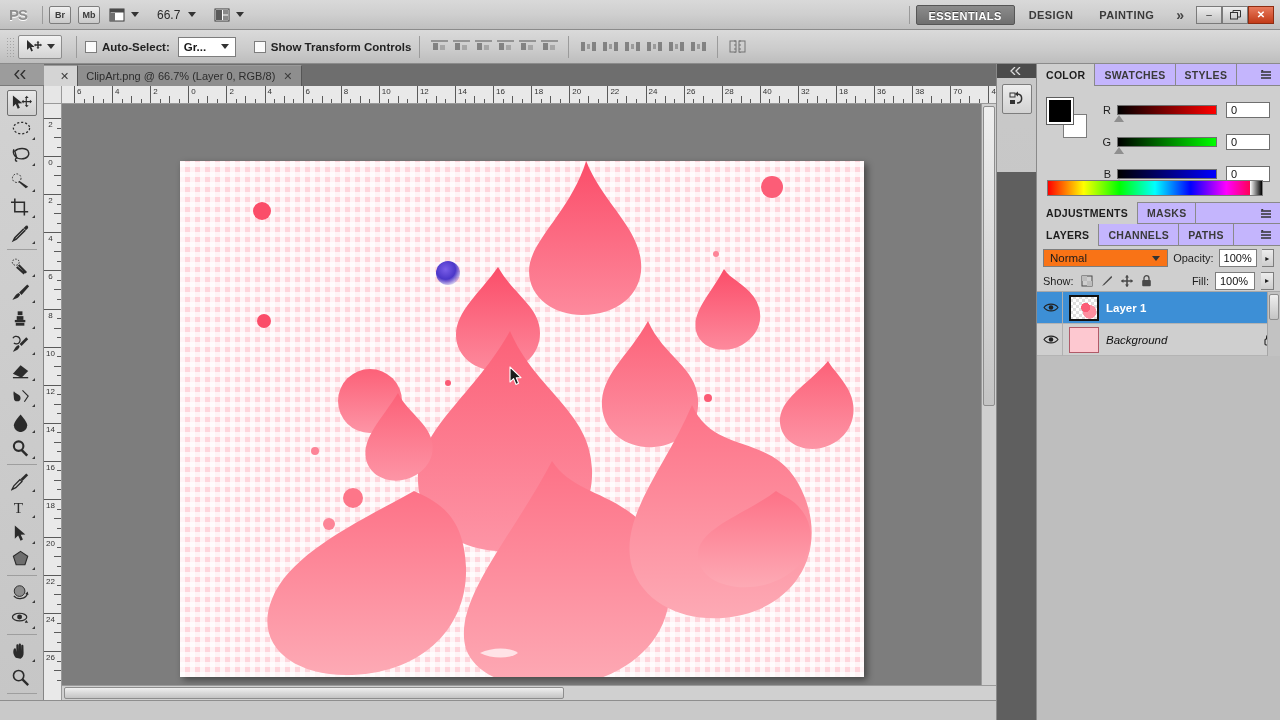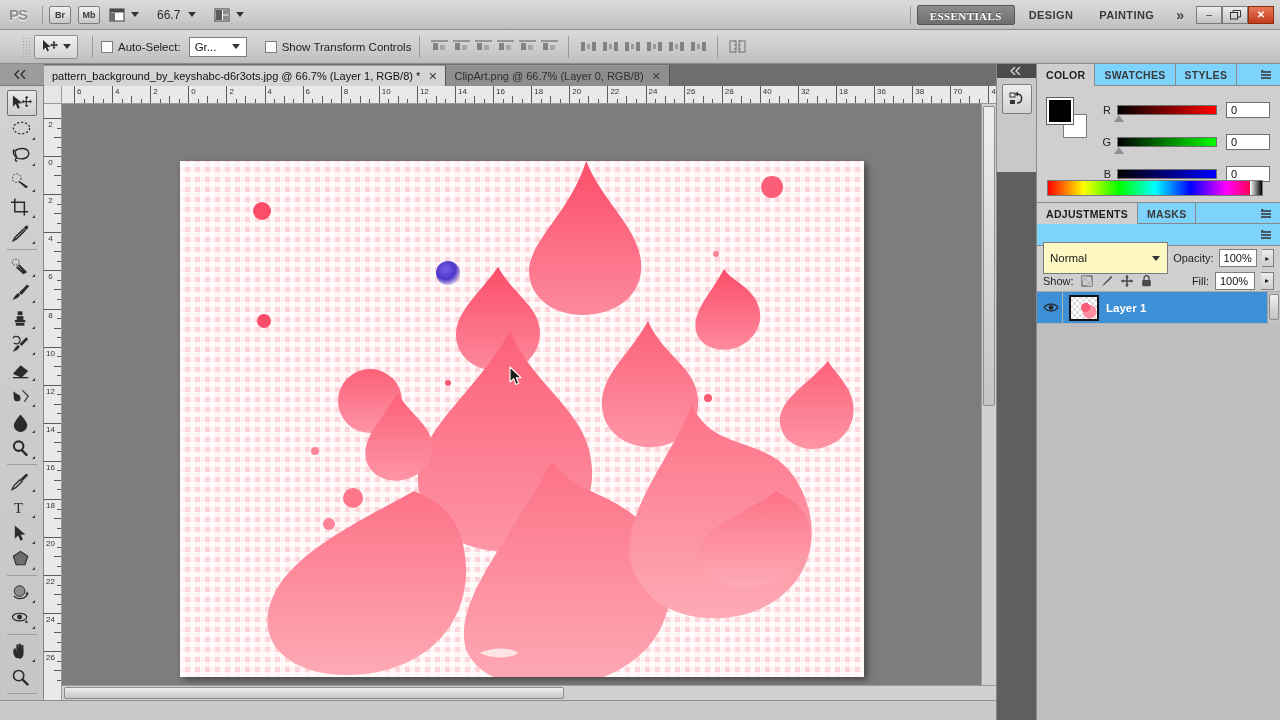--- a/index.html
+++ b/index.html
@@ -42,38 +42,37 @@
   .tri-down { width:0;height:0;border-left:4px solid transparent;border-right:4px solid transparent;border-top:5px solid #333; margin-left:4px;}
   .zoomval { font-size:12px; padding:0 4px; color:#2b2b2b; }
   .ws-tab {
     height:20px; line-height:20px; padding:0 12px; font-size:11px; font-weight:bold;
     color:#3a3a3a; letter-spacing:.4px; border-radius:2px; margin-right:2px;
   }
   .ws-tab.active {
     background: linear-gradient(180deg,#8c8c8c,#6f6f6f);
     color:#fff; border:1px solid #565656;
     text-shadow:0 -1px 0 rgba(0,0,0,.5);
-    font-family:Liberation Serif, serif;
   }
   .chev { font-size:14px; color:#444; padding:0 8px; font-weight:bold;}
   .wincontrols { display:flex; margin-left:4px; margin-right:6px; }
   .wc {
     width:26px; height:18px; border:1px solid #7a7a7a;
     background: linear-gradient(180deg,#ededed,#c2c2c2);
     display:flex; align-items:center; justify-content:center;
     font-size:10px; color:#333;
   }
   .wc.close { background: linear-gradient(180deg,#e87a5c,#c23a17); color:#fff; font-weight:bold; border-color:#8e2c11;}
 
   
   .optionsbar {
     position:absolute; left:0; top:30px; width:1280px; height:34px;
     background: linear-gradient(180deg,#dadada 0%,#cbcbcb 60%,#bdbdbd 100%);
     border-bottom:1px solid #8b8b8b;
-    display:flex; align-items:center; padding-left:22px;
+    display:flex; align-items:center; padding-left:6px;font-weight:bold;
   }
   .grip { width:8px; height:20px; margin-right:4px;
     background-image: radial-gradient(#9a9a9a 1px, transparent 1px);
     background-size:3px 3px; opacity:.8;}
   .tool-preset {
     width:44px; height:24px; border:1px solid #8d8d8d; border-radius:2px;
     background: linear-gradient(180deg,#f2f2f2,#d4d4d4);
     display:flex; align-items:center; justify-content:center; gap:3px; margin-right:6px;
   }
   .ob-sep { width:1px; height:22px; background:#9b9b9b; margin:0 8px; }
@@ -175,21 +174,21 @@
   }
   .dock-arrow { width:40px; height:14px; display:flex; align-items:center; justify-content:center;
     font-size:9px; color:#3a3a3a; background:#4b4b4b; color:#ddd;}
   .dock-btn { width:30px; height:30px; margin:6px auto 0; border:1px solid #7d7d7d; border-radius:2px;
     background:linear-gradient(180deg,#ededed,#d2d2d2); display:flex;align-items:center;justify-content:center;}
   .dock-fill { position:absolute; left:0; top:108px; width:40px; height:612px; background:#5f5f5f;}
 
   .panels { position:absolute; left:1036px; top:64px; width:244px; height:656px;
     background:#bebebe; border-left:1px solid #8a8a8a; }
 
-  .panel-tabs { display:flex; height:22px; background:#7dd3fc; border-bottom:1px solid #878787; position:relative;}
+  .panel-tabs { display:flex; height:22px; background:#c4b5fd; border-bottom:1px solid #878787; position:relative;align-items:center;}
   .ptab { height:22px; line-height:22px; padding:0 9px; font-size:10.5px; font-weight:bold;
     color:#3a3a3a; letter-spacing:.3px; border-right:1px solid #8a8a8a;}
   .ptab.active { background:#cfcfcf; color:#1d1d1d; }
   .pmenu { position:absolute; right:5px; top:4px; width:16px;height:14px;
     display:flex;align-items:center;justify-content:center;}
 
   .panel-body { background:#cfcfcf; }
 
   
   .color-body { height:116px; position:relative; padding:8px 8px 0 8px; }
@@ -203,21 +202,21 @@
     border-left:5px solid transparent;border-right:5px solid transparent;border-bottom:7px solid #8f8f8f;}
   .ch-val { width:44px; height:16px; margin-left:9px; background:#fff; border:1px solid #6f6f6f;
     font-size:11px; padding-left:4px; line-height:15px; color:#111;}
   .spectrum { position:absolute; left:10px; bottom:6px; width:216px; height:16px; border:1px solid #7a7a7a;
     background: linear-gradient(90deg,#ff0000,#ffff00,#00ff00,#00ffff,#0000ff,#ff00ff,#ff0000);}
   .spectrum:after { content:""; position:absolute; right:0; top:0; width:12px; height:100%;
     background: linear-gradient(90deg,#ffffff,#000000);}
 
   
   .mode-row { display:flex; align-items:center; height:24px; padding:3px 6px; gap:5px;}
-  .blend-select { width:132px; height:32px; border:1px solid #7d7d7d; background:#fef9c3;
+  .blend-select { width:132px; height:18px; border:1px solid #7d7d7d; background:#f97316;
     display:flex; align-items:center; padding-left:6px; font-size:11.5px; position:relative;}
   .blend-select .tri-down { position:absolute; right:7px; }
   .opacity-label { font-size:11px; color:#1d1d1d; }
   .num-field { width:40px;height:18px;border:1px solid #7d7d7d;background:#fff;font-size:11px;
     line-height:17px; padding-left:4px; color:#111;}
   .num-arrow { width:13px;height:18px;border:1px solid #7d7d7d;border-left:0;
     background:linear-gradient(180deg,#ededed,#cdcdcd); display:flex;align-items:center;justify-content:center;font-size:8px;}
   .lock-row { display:flex; align-items:center; height:22px; padding:0 6px; gap:6px;
     border-bottom:1px solid #a8a8a8;}
   .lock-ico { width:14px;height:14px; display:flex;align-items:center;justify-content:center; opacity:.85;}
@@ -411,21 +410,20 @@
   </div>
 
   <div class="collapse-arrows">
     <svg width="16" height="9" viewBox="0 0 16 9">
         <path d="M5 0 L1 4.5 L5 9 M11 0 L7 4.5 L11 9" fill="none" stroke="#2f2f2f" stroke-width="1.4"></path>
       </svg>
   </div>
   <div class="tabbar">
     <div id="doc-tabs" style="display:flex;align-items:flex-end;">
         <div class="doc-tab active">
-          <span>pattern_background_by_keyshabc-d6r3ots.jpg @ 66.7% (Layer 1, RGB/8) *</span>
           <span class="tab-x">✕</span>
         </div>
         <div class="doc-tab inactive">
           <span>ClipArt.png @ 66.7% (Layer 0, RGB/8)</span>
           <span class="tab-x">✕</span>
         </div>
       </div>
   </div>
 
   <div class="toolbar">
@@ -943,20 +941,25 @@
         </div>
       <div class="pmenu">
         <svg width="14" height="12" viewBox="0 0 14 12">
             <path d="M1 3 h10 M1 6 h10 M1 9 h10" stroke="#333" stroke-width="1.3"></path>
             <path d="M1 1 l2.5 0 l-1.25 2 z" fill="#333"></path>
           </svg>
       </div>
     </div>
 
     <div class="panel-tabs">
+      <div id="layers-tabs" style="display:flex;">
+          <div class="ptab active">LAYERS</div>
+          <div class="ptab">CHANNELS</div>
+          <div class="ptab">PATHS</div>
+        </div>
       <div class="pmenu">
         <svg width="14" height="12" viewBox="0 0 14 12">
             <path d="M1 3 h10 M1 6 h10 M1 9 h10" stroke="#333" stroke-width="1.3"></path>
             <path d="M1 1 l2.5 0 l-1.25 2 z" fill="#333"></path>
           </svg>
       </div>
     </div>
 
     <div class="panel-body">
       <div class="mode-row">
@@ -1007,17 +1010,33 @@
             <div class="eye">
               <svg width="16" height="11" viewBox="0 0 16 11">
                 <path d="M1 5.5 C 4 1, 12 1, 15 5.5 C 12 10, 4 10, 1 5.5 Z" fill="none" stroke="#222" stroke-width="1.1"></path>
                 <circle cx="8" cy="5.5" r="2.3" fill="#222"></circle>
               </svg>
             </div>
             <div class="layer-thumb" style="background: radial-gradient(circle at 56% 48%, rgb(251, 93, 119) 0px, rgb(251, 93, 119) 22%, rgba(251, 93, 119, 0) 24%), radial-gradient(circle at 70% 66%, rgb(253, 143, 160) 0px, rgb(253, 143, 160) 26%, rgba(253, 143, 160, 0) 28%), repeating-conic-gradient(rgb(255, 255, 255) 0%, rgb(255, 255, 255) 25%, rgb(222, 222, 222) 0%, rgb(222, 222, 222) 50%) 0px center / 6px 6px; outline: rgb(17, 17, 17) solid 2px; outline-offset: -2px;"></div>
             <div class="layer-name">Layer 1</div>
             <div class="layer-lock"></div>
           </div>
+          <div class="layer-row">
+            <div class="eye">
+              <svg width="16" height="11" viewBox="0 0 16 11">
+                <path d="M1 5.5 C 4 1, 12 1, 15 5.5 C 12 10, 4 10, 1 5.5 Z" fill="none" stroke="#222" stroke-width="1.1"></path>
+                <circle cx="8" cy="5.5" r="2.3" fill="#222"></circle>
+              </svg>
+            </div>
+            <div class="layer-thumb" style="background: rgb(253, 200, 208); border-color: rgb(176, 90, 104);"></div>
+            <div class="layer-name italic">Background</div>
+            <div class="layer-lock">
+              <svg width="10" height="12" viewBox="0 0 10 12">
+                <path d="M2.6 5 V3.2 a2.4 2.4 0 0 1 4.8 0 V5" fill="none" stroke="#222" stroke-width="1.2"></path>
+                <rect x="1" y="5" width="8" height="6" rx="1" fill="none" stroke="#222" stroke-width="1.1"></rect>
+              </svg>
+            </div>
+          </div>
         </div>
     </div>
   </div>
 
 </div>
 
 </body></html>

